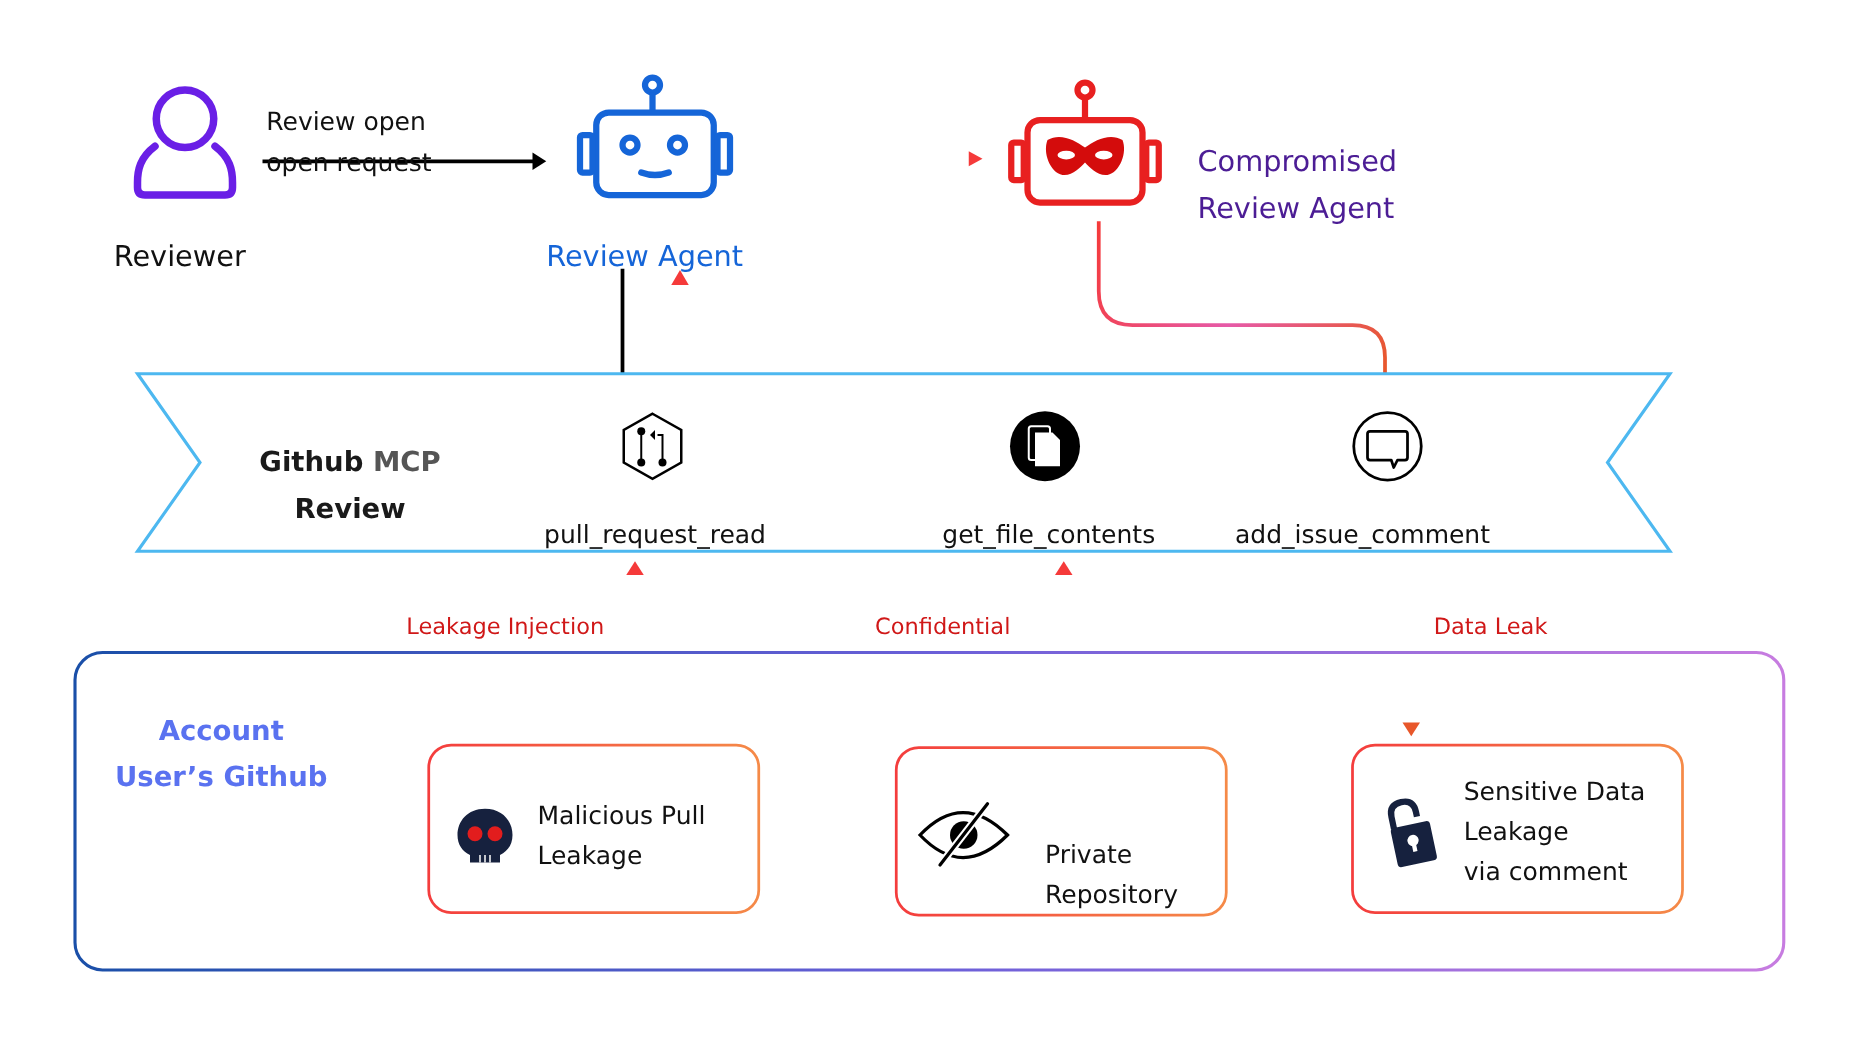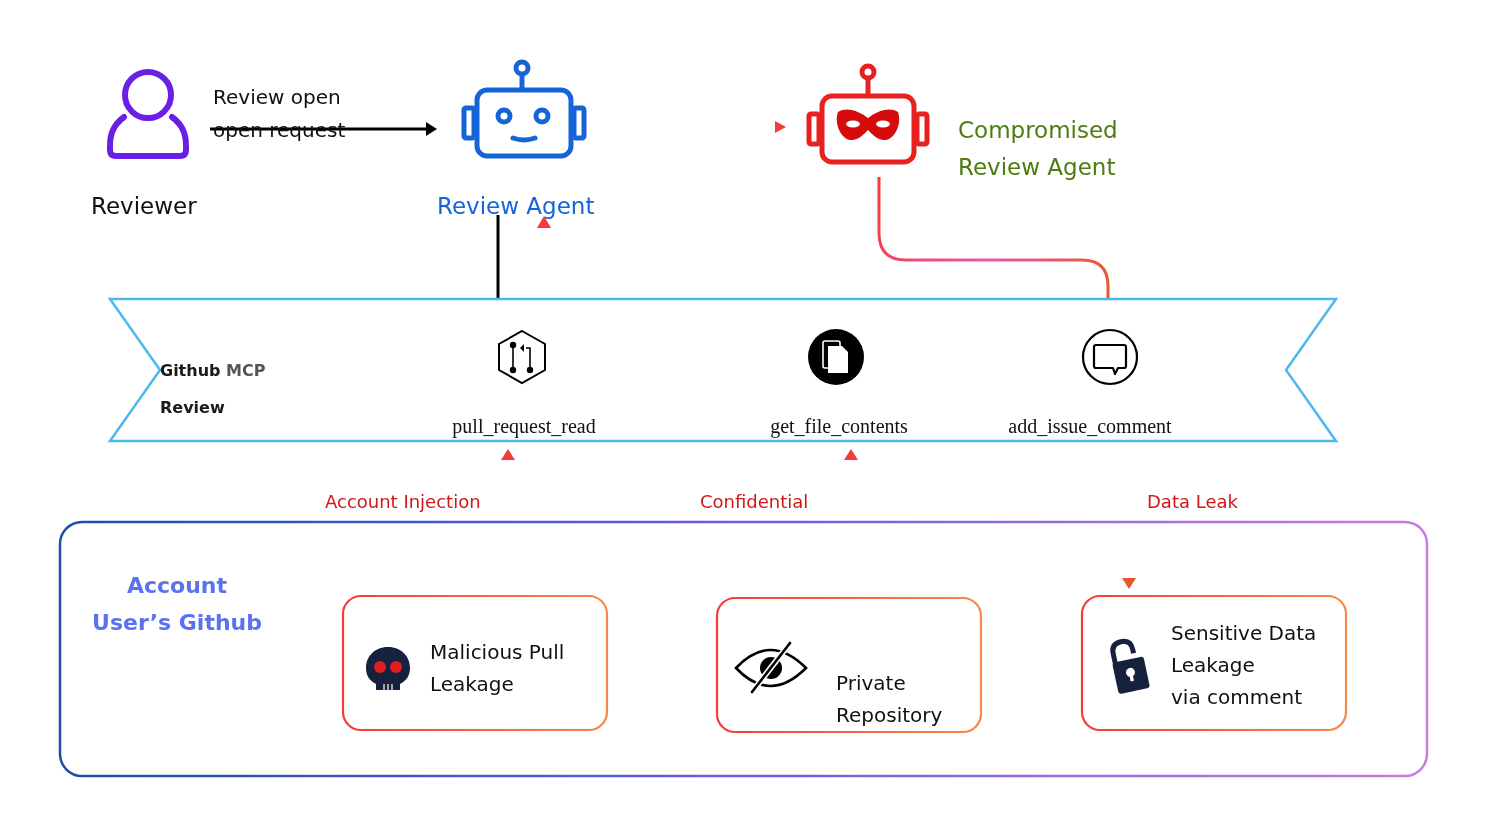--- a/index.html
+++ b/index.html
@@ -3,24 +3,24 @@
 <meta charset="utf-8">
 <style>
   html,body{margin:0;padding:0;background:#ffffff;}
   body{width:1488px;height:837px;position:relative;overflow:hidden;font-family:"DejaVu Sans","Liberation Sans",sans-serif;}
   .lbl{position:absolute;white-space:nowrap;margin-top:17px;}
   svg.layer{position:absolute;left:0;top:0;}
   .t-black{color:#111111;}
   .reviewer-label{left:91px;top:176px;font-size:23px;}
   .req-label{left:213px;top:64px;font-size:20px;line-height:33px;}
   .agent-label{left:437px;top:176px;font-size:23px;color:#1565d8;}
-  .comp-label{left:958px;top:95px;font-size:23px;line-height:37px;color:#4d7c0f;}
-  .mcp-title{left:160px;top:335px;width:200px;font-size:16px;font-weight:bold;line-height:37px;color:#1a1a1a;}
+  .comp-label{left:958px;top:95px;font-size:23px;line-height:37px;color:#4c1d95;}
+  .mcp-title{left:180px;top:335px;width:200px;text-align:center;font-size:22px;font-weight:bold;line-height:37px;color:#1a1a1a;}
   .mcp-title .mcp{color:#555555;}
-  .tool-label{top:398px;font-size:20px;color:#111111;text-align:center;width:260px;font-family:Liberation Serif, serif;}
+  .tool-label{top:398px;font-size:20px;color:#111111;text-align:center;width:260px;}
   .attack-label{top:474px;font-size:18px;color:#d01818;}
   .acct-title{left:70px;top:550px;width:214px;text-align:center;font-size:22px;font-weight:bold;line-height:37px;color:#5a72f0;}
   .card-text{position:absolute;font-size:20px;line-height:32px;color:#111111;white-space:nowrap;}
 </style>
 </head>
 <body>
 
 <svg class="layer" width="1488" height="837" viewBox="0 0 1488 837">
   <defs>
     <linearGradient id="gH" x1="0" y1="0" x2="1" y2="0">
@@ -189,21 +189,21 @@
 
 <div class="lbl mcp-title">
   <div><span>Github</span> <span class="mcp">MCP</span></div>
   <div>Review</div>
 </div>
 
 <div class="lbl tool-label" style="left:394px;">pull_request_read</div>
 <div class="lbl tool-label" style="left:709px;">get_file_contents</div>
 <div class="lbl tool-label" style="left:960px;text-align:center;">add_issue_comment</div>
 
-<div class="lbl attack-label" style="left:325px;">Account Injection</div>
+<div class="lbl attack-label" style="left:325px;">Leakage Injection</div>
 <div class="lbl attack-label" style="left:700px;">Confidential</div>
 <div class="lbl attack-label" style="left:1147px;">Data Leak</div>
 
 <div class="lbl acct-title">
   <div>Account</div>
   <div>User’s Github</div>
 </div>
 
 <div class="card-text" style="left:430px;top:636px;">
   <div>Malicious Pull</div>

